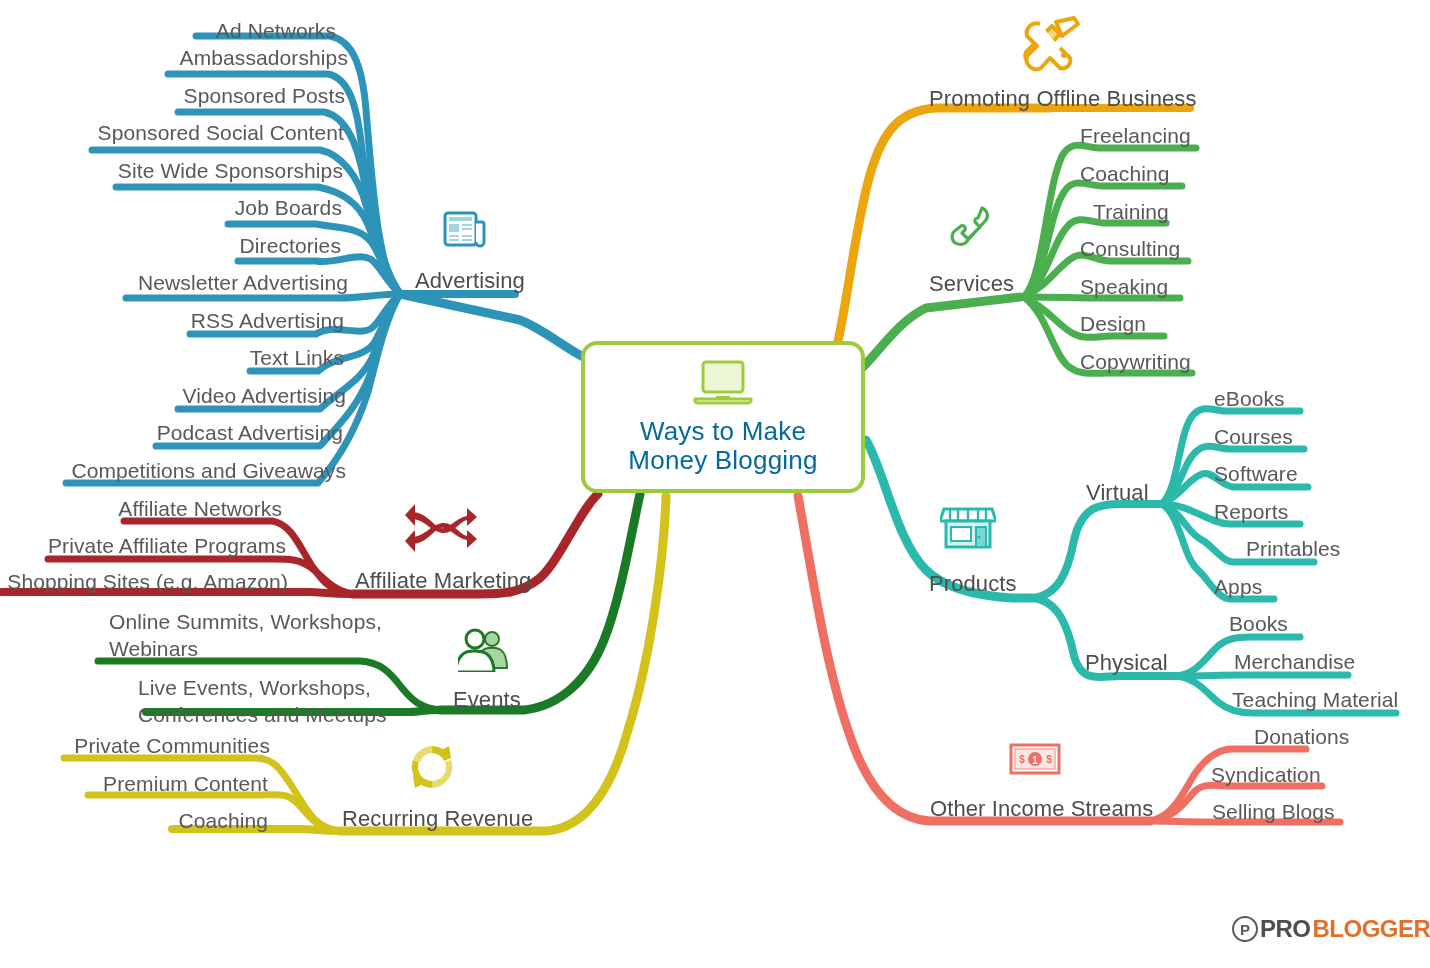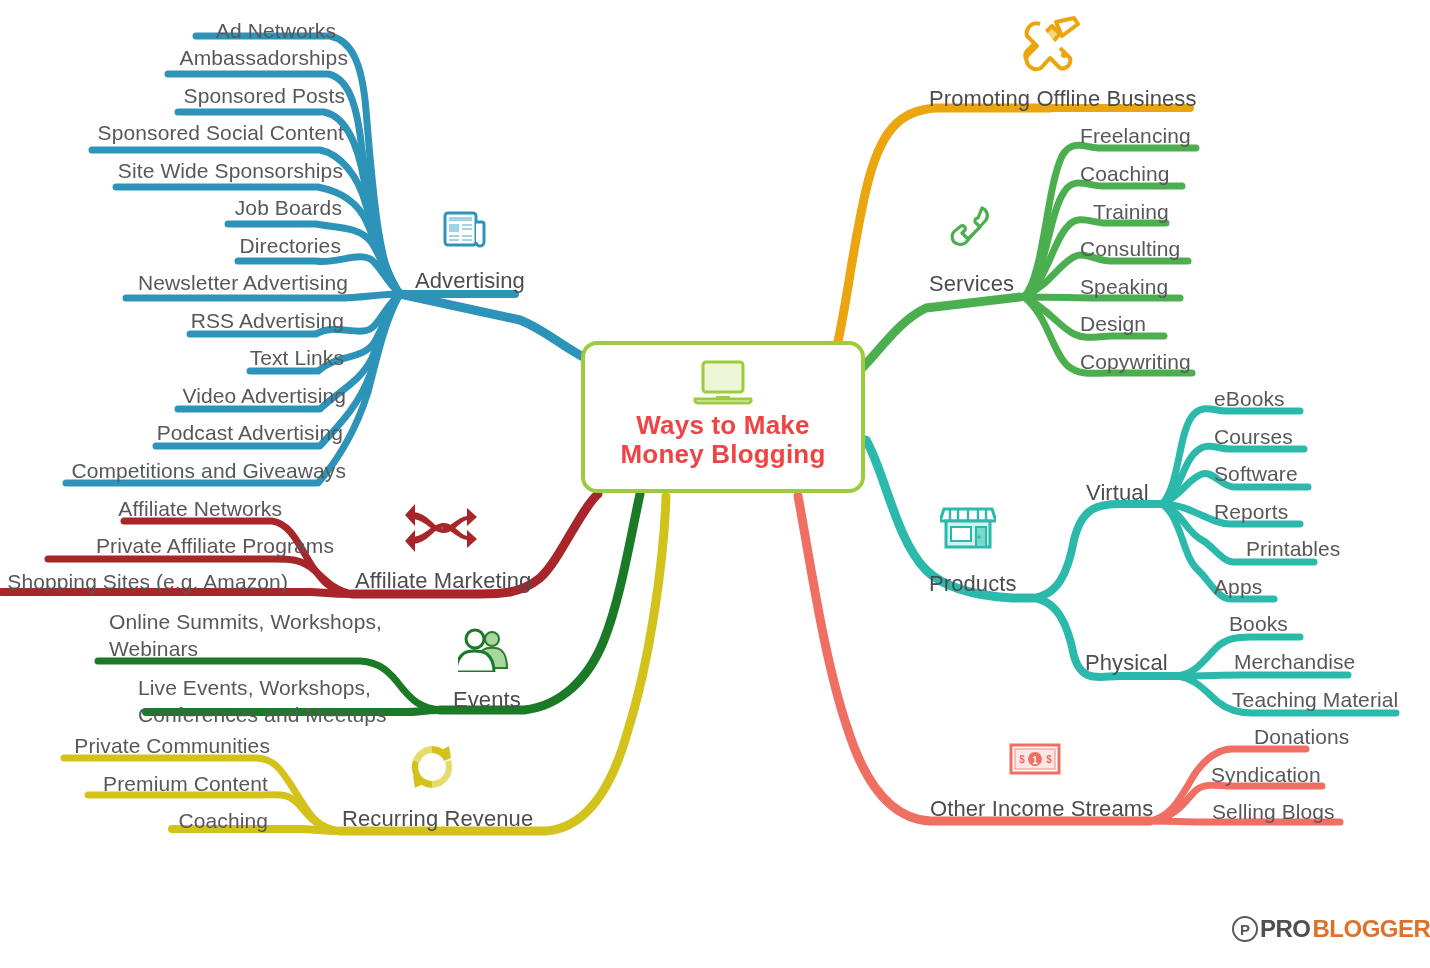--- a/index.html
+++ b/index.html
@@ -17,22 +17,22 @@
   .lbl.two{white-space:normal;width:300px;line-height:27px;}
   .branchlbl{font-size:22px;color:#4c4c4e;}
   
   #center-node{
     position:absolute;left:581px;top:341px;width:284px;height:152px;
     border:4px solid #9ccb3b;border-radius:16px;background:#ffffff;
     box-sizing:border-box;display:flex;flex-direction:column;
     align-items:center;justify-content:flex-start;padding-top:14px;
   }
   #center-title{
-    color:#ef4444;font-weight:bold;font-size:26px;line-height:29px;
-    text-align:center;letter-spacing:.2px;
+    color:#0369a1;font-weight:normal;font-size:26px;line-height:29px;
+    text-align:center;margin-top:6px;letter-spacing:.2px;
   }
   .icon{position:absolute;}
   
   #logo{position:absolute;left:1232px;top:915px;display:flex;align-items:center;gap:2px;}
   #logo .mark{width:26px;height:26px;border-radius:50%;border:2px solid #5a5a5c;
     display:flex;align-items:center;justify-content:center;font-weight:bold;
     font-size:15px;color:#5a5a5c;box-sizing:border-box;}
   #logo .pro{font-weight:bold;font-size:24px;color:#4f4f51;letter-spacing:-.5px;}
   #logo .blogger{font-weight:bold;font-size:24px;color:#e0702a;letter-spacing:-.5px;}
 </style>
@@ -231,21 +231,21 @@
   <div class="lbl r" style="left:0px;top:195px;width:342px;">Job Boards</div>
   <div class="lbl r" style="left:0px;top:233px;width:341px;">Directories</div>
   <div class="lbl r" style="left:0px;top:270px;width:348px;">Newsletter Advertising</div>
   <div class="lbl r" style="left:0px;top:308px;width:344px;">RSS Advertising</div>
   <div class="lbl r" style="left:0px;top:345px;width:344px;">Text Links</div>
   <div class="lbl r" style="left:0px;top:383px;width:346px;">Video Advertising</div>
   <div class="lbl r" style="left:0px;top:420px;width:343px;">Podcast Advertising</div>
   <div class="lbl r" style="left:0px;top:458px;width:346px;">Competitions and Giveaways</div>
 
   <div class="lbl r" style="left:0px;top:496px;width:282px;">Affiliate Networks</div>
-  <div class="lbl r" style="left:0px;top:533px;width:286px;padding-left:48px;">Private Affiliate Programs</div>
+  <div class="lbl r" style="left:0px;top:533px;width:286px;">Private Affiliate Programs</div>
   <div class="lbl r" style="left:0px;top:569px;width:288px;">Shopping Sites (e.g. Amazon)</div>
 
   <div class="lbl two" style="left:109px;top:608px;width:300px;">Online Summits, Workshops, Webinars</div>
   <div class="lbl two" style="left:138px;top:674px;width:260px;">Live Events, Workshops, Conferences and Meetups</div>
 
   <div class="lbl r" style="left:0px;top:733px;width:270px;text-align:right;">Private Communities</div>
   <div class="lbl r" style="left:0px;top:771px;width:268px;">Premium Content</div>
   <div class="lbl r" style="left:0px;top:808px;width:268px;">Coaching</div>
 
   <div class="lbl" style="left:1080px;top:123px;">Freelancing</div>

